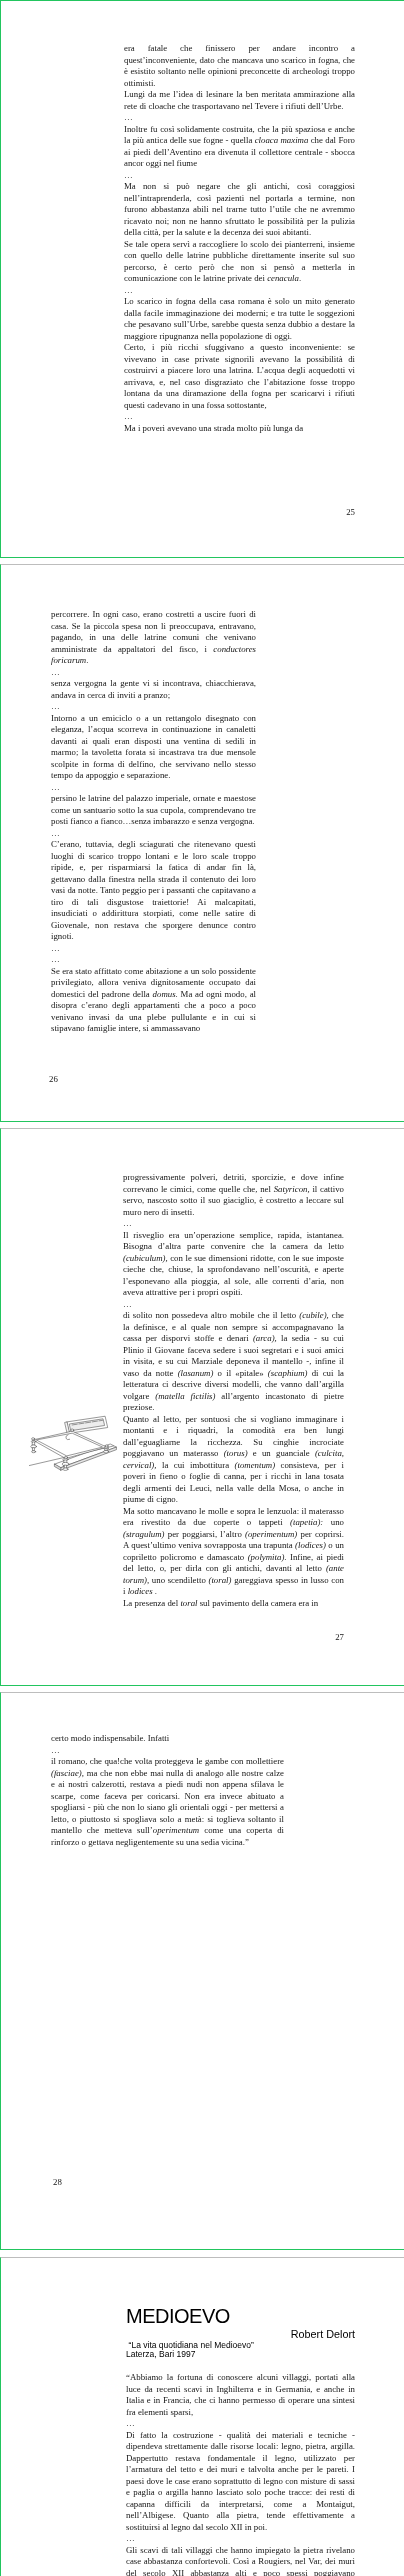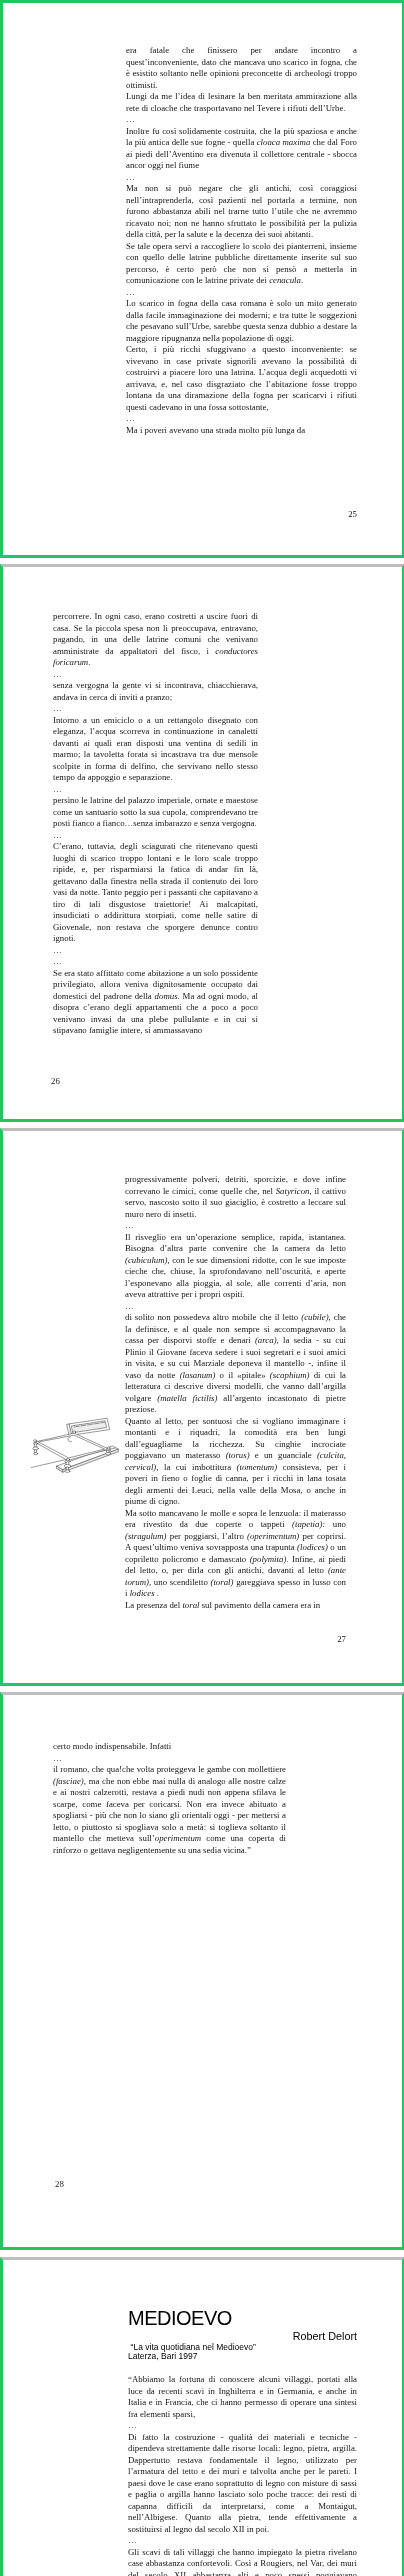--- a/index.html
+++ b/index.html
@@ -8,21 +8,21 @@
     background: #ffffff;
     position: relative;
     font-family: "Liberation Serif", serif;
     color: #151515;
   }
   .page {
     position: absolute; left: 0;
     width: 405px; height: 558px;
     box-sizing: border-box;
     background: #ffffff;
-    border: 3px solid #22c55e;
+    border: 1px solid #22c55e;
   }
   .page.shadow-top { border-top-color: #bdbdbd; }
   .pg1 { top: 0; }
   .pg2 { top: 564px; }
   .pg3 { top: 1128px; }
   .pg4 { top: 1692px; }
   .pg5 { top: 2257px; }
 
   .col {
     position: absolute;
@@ -30,21 +30,21 @@
     font-size: 8.8px;
     line-height: 11.5px;
     color: #151515;
   }
   .col p { margin: 0; }
   .col em { font-style: italic; }
 
   .c25 { left: 123px; top: 42px;  width: 231px; }
   .c26 { left: 50px;  top: 44px;  width: 205px; }
   .c27 { left: 122px; top: 43px;  width: 221px; }
-  .c28 { left: 50px;  top: 46px;  width: 233px; }
+  .c28 { left: 50px;  top: 40px;  width: 233px; }
   .c29 { left: 125px; top: 114px; width: 229px; }
 
   .pagenum {
     position: absolute;
     font-size: 8.8px;
     line-height: 10.3px;
   }
   .n25 { left: 123px; top: 506px; width: 231px; text-align: right; }
   .n26 { left: 48px; top: 509px; width: 205px; text-align: left; }
   .n27 { left: 122px; top: 503px; width: 221px; text-align: right; }

